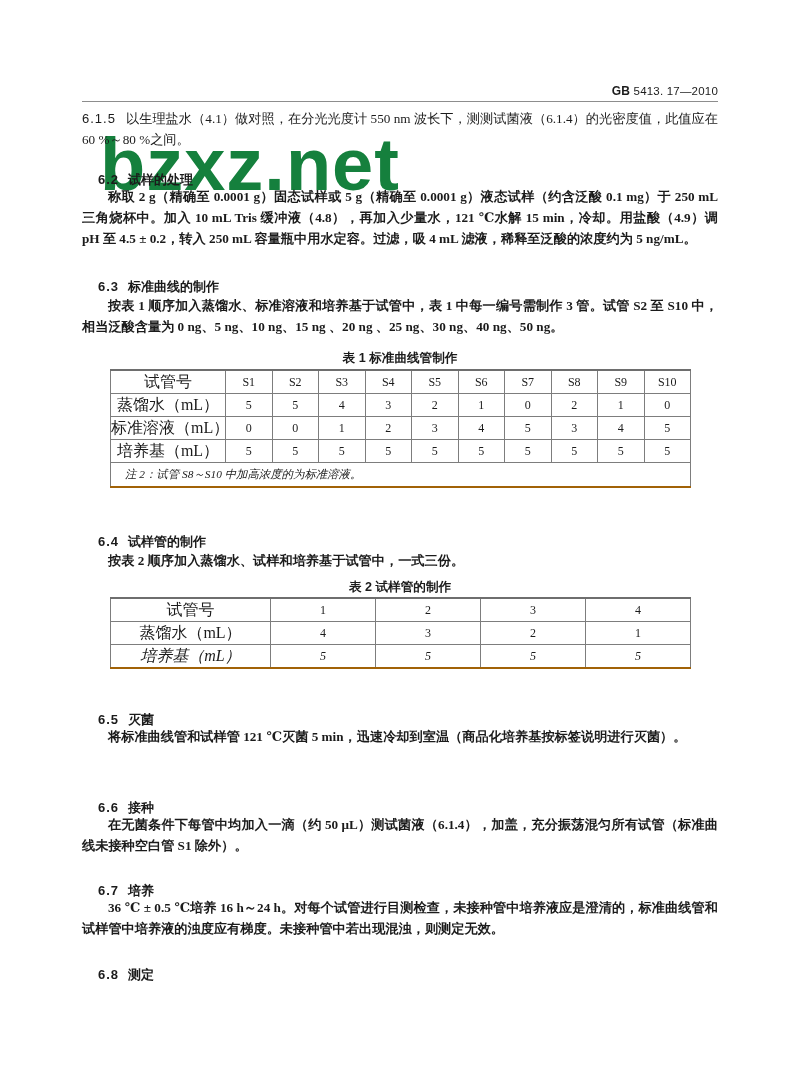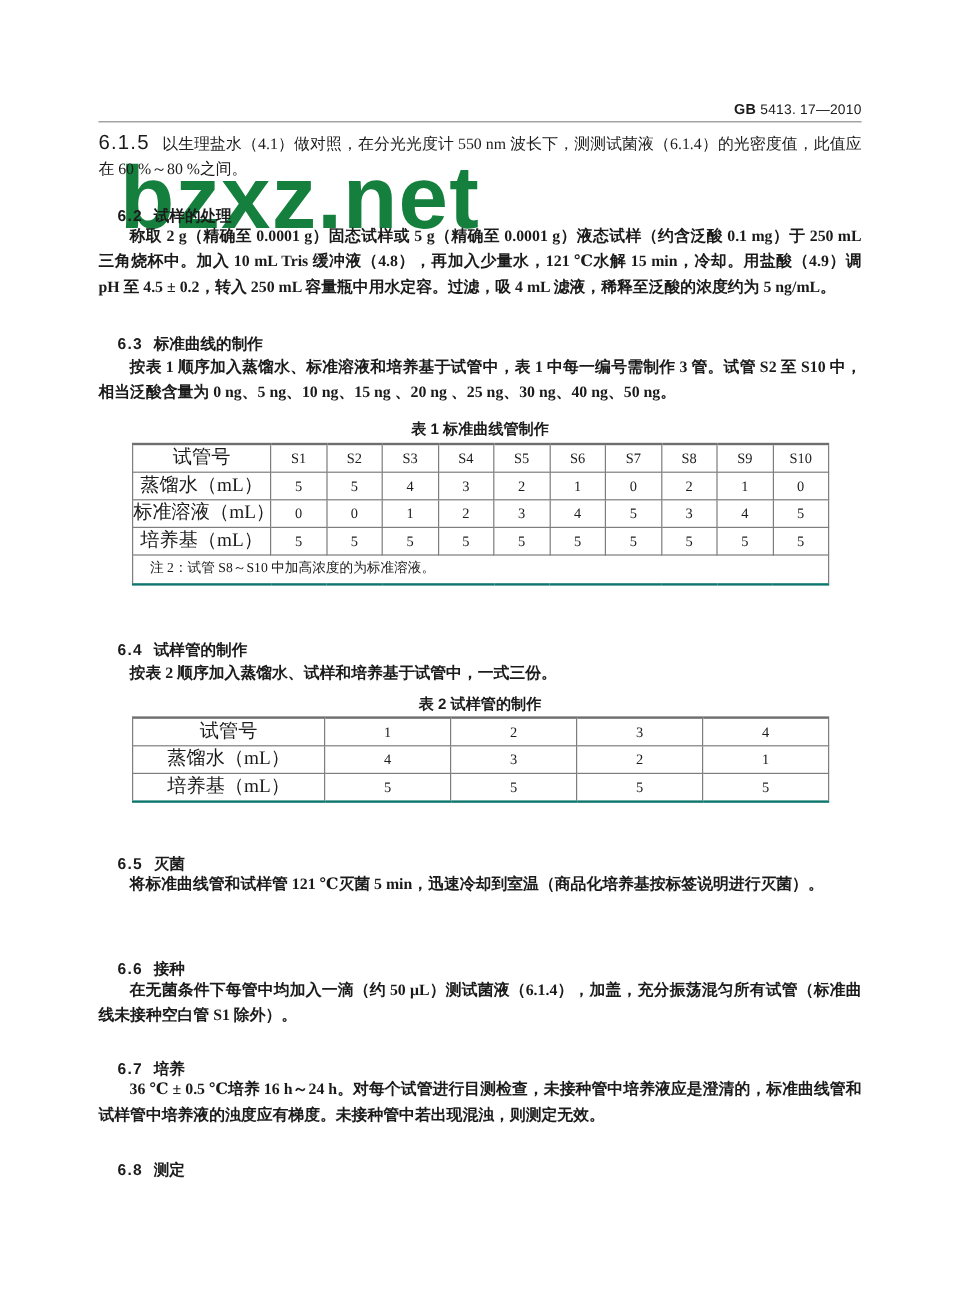--- a/index.html
+++ b/index.html
@@ -81,21 +81,21 @@
   }
   .clause .num { letter-spacing: 1px; margin-right: 9px; }
   .clause-inline {
     font-size: 13.2px;
     line-height: 21px;
     text-align: justify;
     margin: 0;
   }
   .cnum-inline {
     font-family: "Liberation Sans", sans-serif;
-    font-size: 17px;
+    font-size: 13px;
     letter-spacing: 1px;
   }
   .note-line {
     font-size: 11.6px;
     line-height: 18px;
     margin: 0;
   }
   
   .tbl-cap {
     position: absolute;
@@ -115,21 +115,21 @@
   table.std td {
     border: 1px solid #7d7d7d;
     text-align: center;
     padding: 0;
     height: 22px;
     line-height: 22px;
     white-space: nowrap;
   }
   table.std td.lbl { font-size: 16px; }
   table.std tr.top-rule td { border-top: 2px solid #6e6e6e; }
-  table.std tr.bot-rule td { border-bottom: 2px solid #0f766e; }
+  table.std tr.bot-rule td { border-bottom: 2px solid #a16207; font-style: italic; }
   table.std td.noteCell {
     text-align: left;
     border-left: 1px solid #7d7d7d;
     border-right: 1px solid #7d7d7d;
     border-top: none;
     border-bottom: none;
     padding: 2px 0 2px 14px;
     height: auto;
     line-height: 19px;
     font-size: 11.4px;

